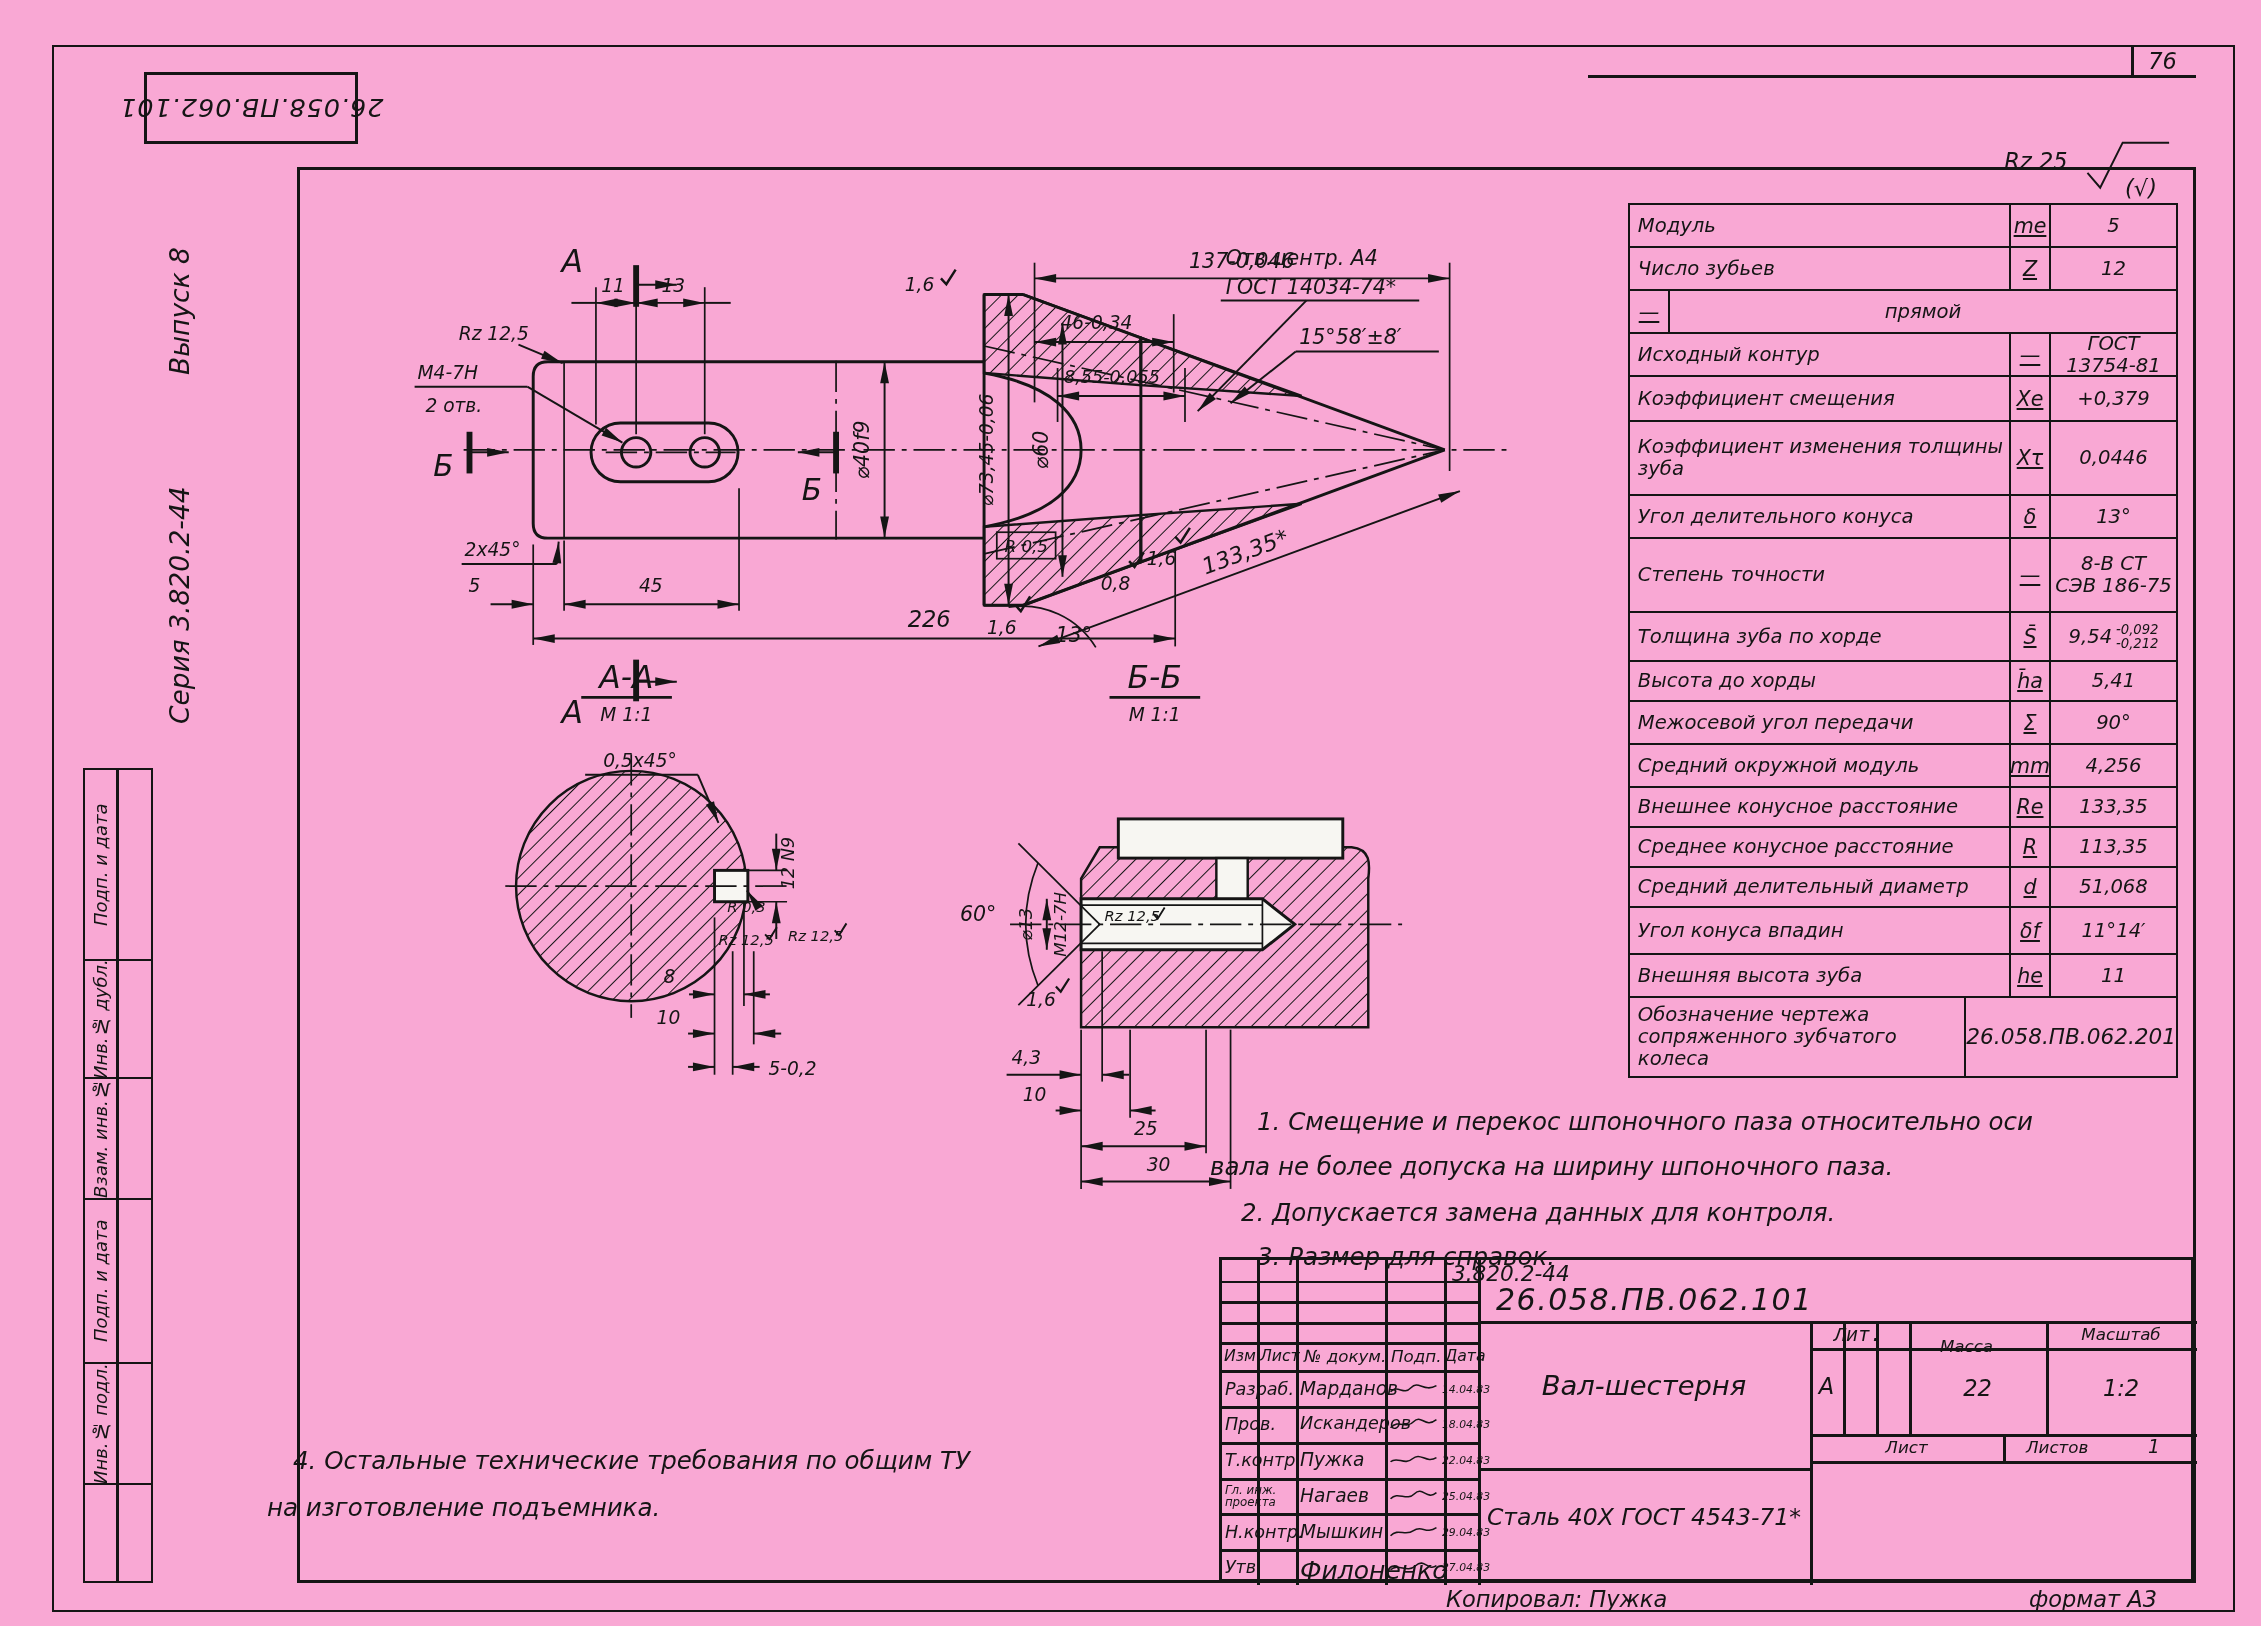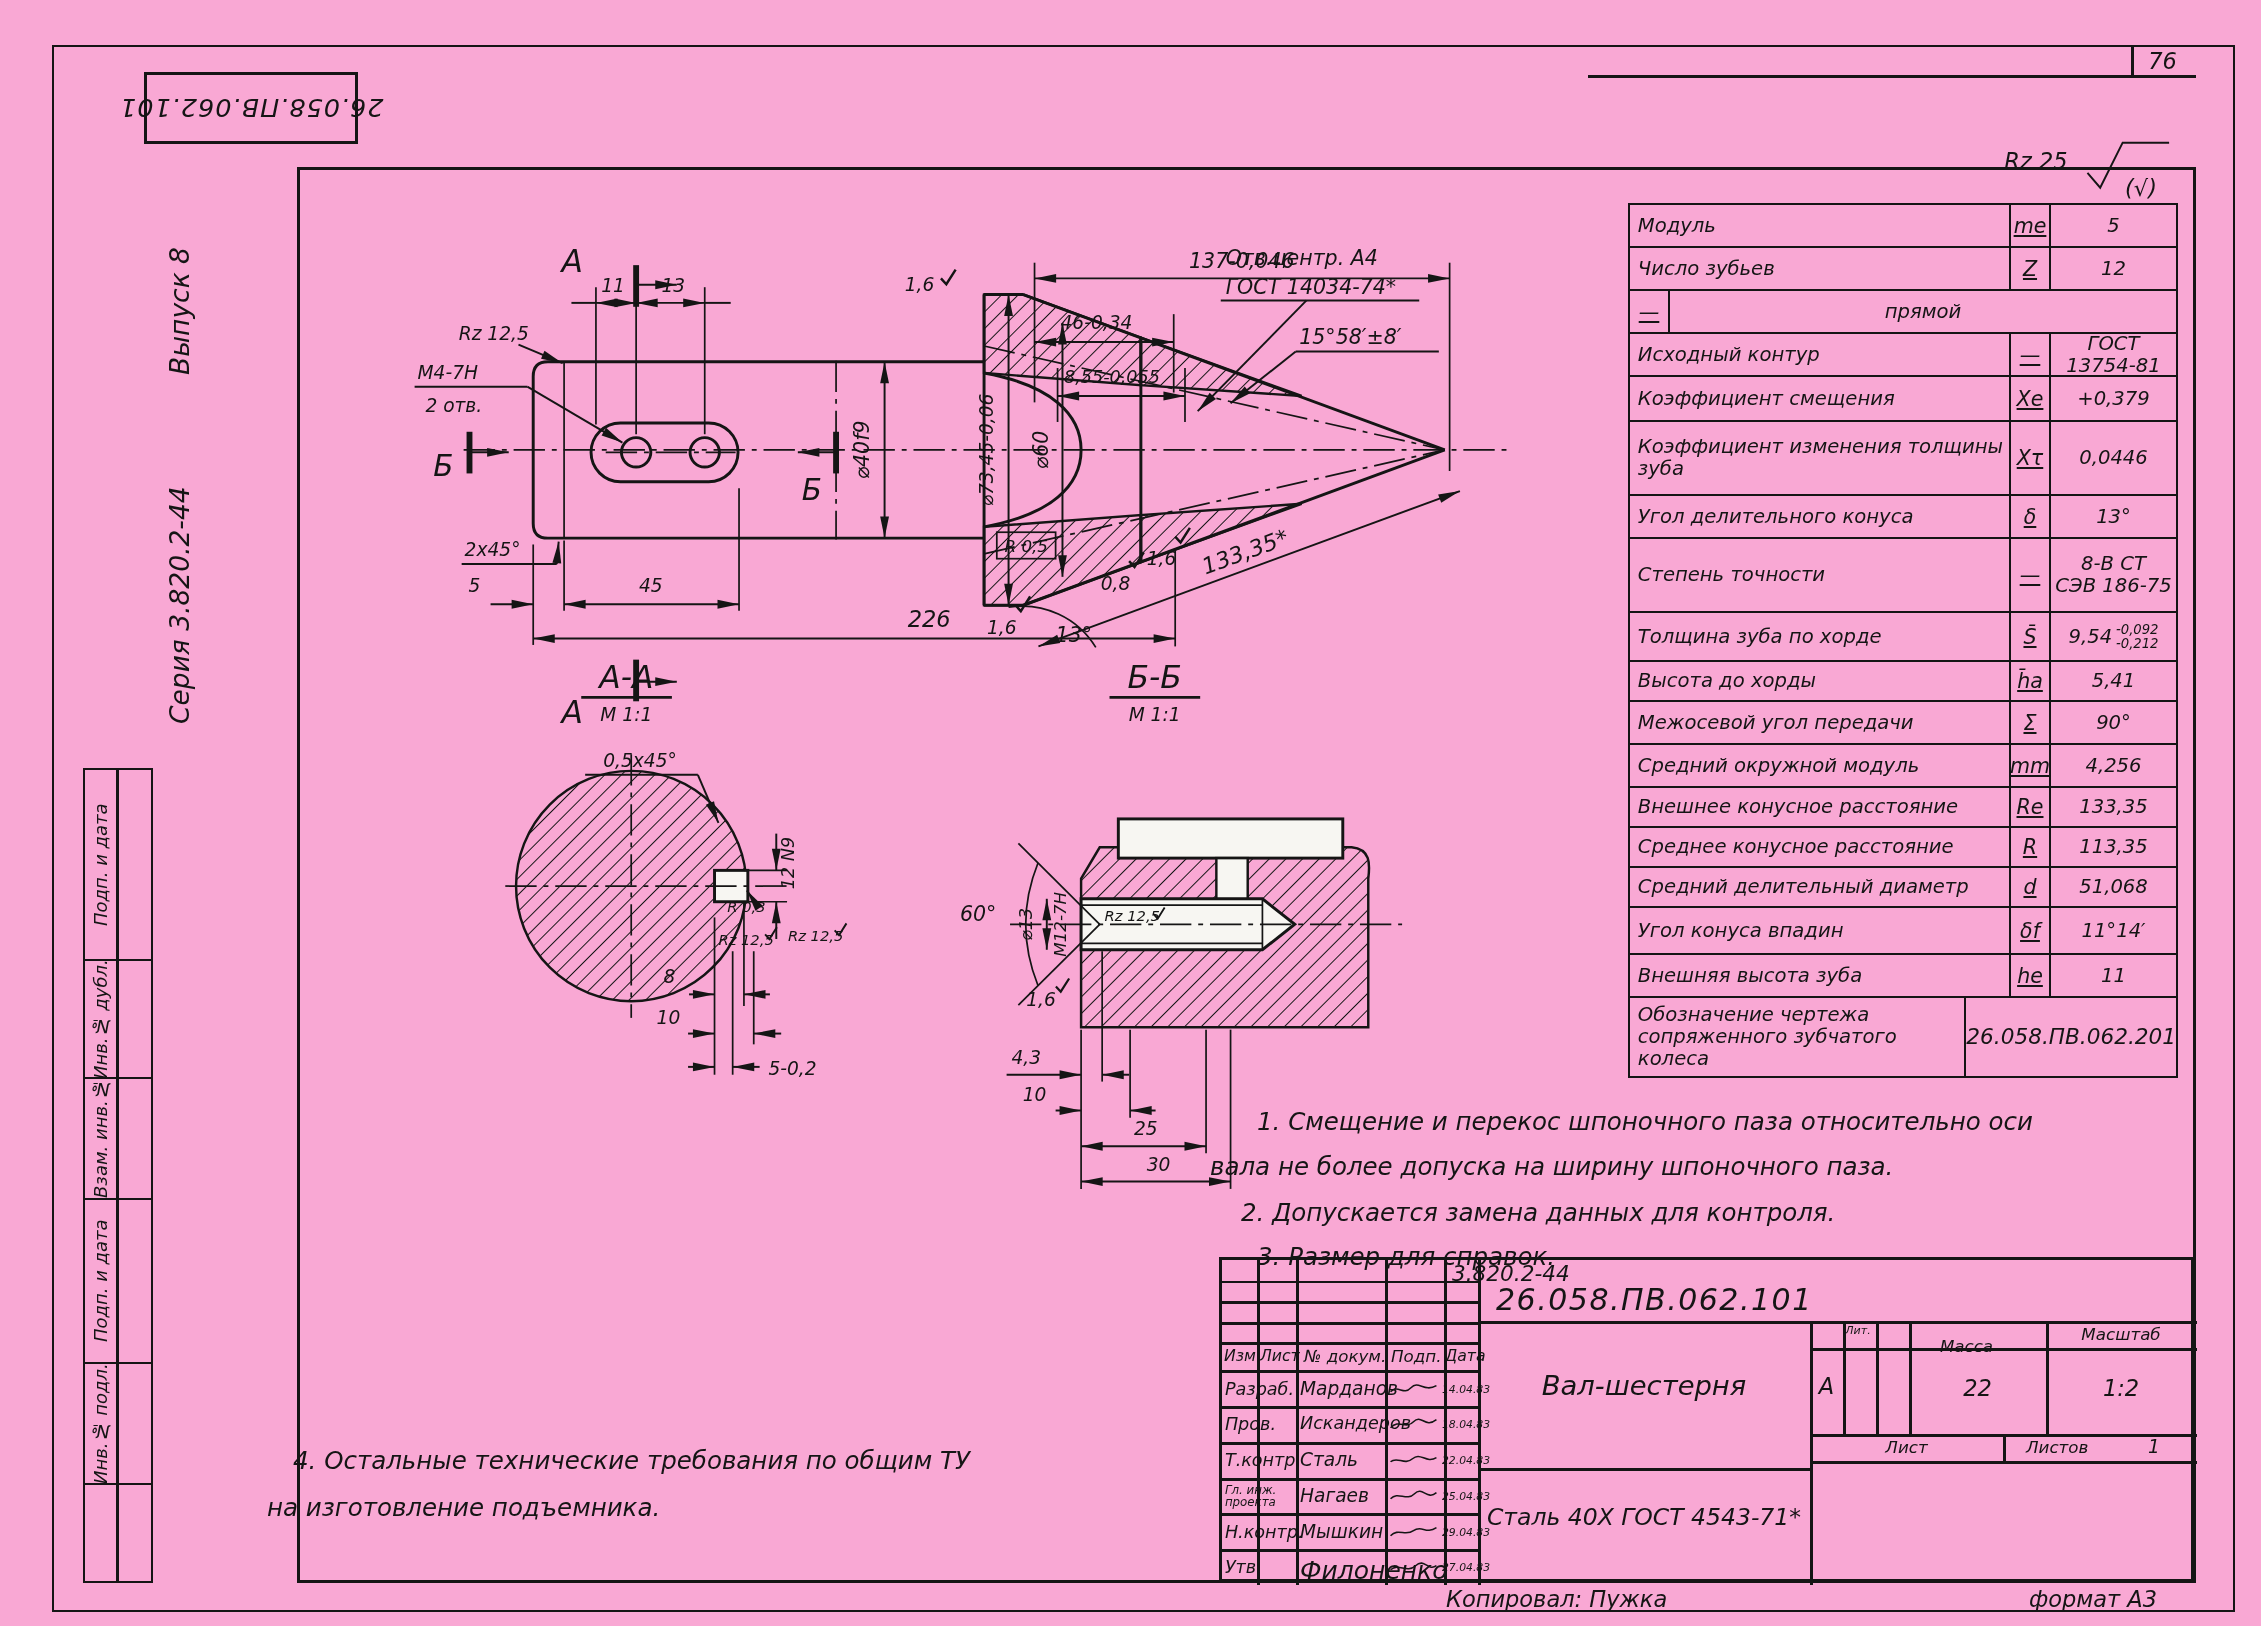--- a/index.html
+++ b/index.html
@@ -461,21 +461,21 @@
     <div class="txt" style="left:169px;top:86px;font-size:16.7px;">Подп.</div>
     <div class="txt" style="left:223px;top:86px;font-size:15.7px;">Дата</div>
 
     <div class="txt" style="left:2.9px;top:119px;font-size:17.6px;">Разраб.</div>
     <div class="txt" style="left:78px;top:118px;font-size:18.6px;">Марданов</div>
     <div class="txt" style="left:220px;top:123px;font-size:10.8px;">14.04.83</div>
     <div class="txt" style="left:2.9px;top:154px;font-size:17.6px;">Пров.</div>
     <div class="txt" style="left:78px;top:153px;font-size:17.6px;">Искандеров</div>
     <div class="txt" style="left:220px;top:158px;font-size:10.8px;">18.04.83</div>
     <div class="txt" style="left:2.9px;top:190px;font-size:17.6px;">Т.контр.</div>
-    <div class="txt" style="left:78px;top:189px;font-size:18.6px;">Сталь</div>
+    <div class="txt" style="left:78px;top:189px;font-size:18.6px;">Пужка</div>
     <div class="txt" style="left:220px;top:194px;font-size:10.8px;">22.04.83</div>
     <div class="txt" style="left:2.9px;top:224px;font-size:11.8px;width:71px;white-space:normal;line-height:1.05;">Гл. инж. проекта</div>
     <div class="txt" style="left:78px;top:225px;font-size:18.6px;">Нагаев</div>
     <div class="txt" style="left:220px;top:230px;font-size:10.8px;">25.04.83</div>
     <div class="txt" style="left:2.9px;top:262px;font-size:17.6px;">Н.контр.</div>
     <div class="txt" style="left:78px;top:261px;font-size:18.6px;">Мышкин</div>
     <div class="txt" style="left:220px;top:266px;font-size:10.8px;">29.04.83</div>
     <div class="txt" style="left:2.9px;top:297px;font-size:17.6px;">Утв.</div>
     <div class="txt" style="left:78px;top:296px;font-size:25px;">Филоненко</div>
     <div class="txt" style="left:220px;top:301px;font-size:10.8px;">27.04.83</div>
@@ -495,21 +495,21 @@
     <svg class="sigsvg" style="left:166px;top:260px;" viewBox="0 0 100 30">
         <path d="M5,22 C20,6 34,24 50,12 S74,20 95,6" fill="none" stroke="#151515" stroke-width="3"></path>
       </svg>
     <svg class="sigsvg" style="left:166px;top:296px;" viewBox="0 0 100 30">
         <path d="M5,18 C22,4 36,26 54,10 S78,22 95,10" fill="none" stroke="#151515" stroke-width="3"></path>
       </svg>
 
     <div class="txt cnt" style="left:256px;top:110px;width:332px;font-size:27.4px;justify-content:center;display:flex;">Вал-шестерня</div>
     <div class="txt cnt" style="left:256px;top:243px;width:332px;font-size:23.5px;justify-content:center;display:flex;">Сталь 40Х ГОСТ 4543-71*</div>
 
-    <div class="txt cnt" style="left:588px;top:64px;width:96px;font-size:11px;display:flex;">Лит.</div>
+    <div class="txt cnt" style="left:588px;top:64px;width:96px;font-size:20px;display:flex;font-family:Liberation Mono, monospace;">Лит.</div>
     <div class="txt cnt" style="left:687px;top:64px;width:115px;font-size:16.7px;display:flex;margin-top:12px;">Масса</div>
     <div class="txt cnt" style="left:824px;top:64px;width:150px;font-size:16.7px;display:flex;">Масштаб</div>
     <div class="txt cnt" style="left:588px;top:113px;width:33px;font-size:22.5px;display:flex;">А</div>
     <div class="txt cnt" style="left:687px;top:115px;width:137px;font-size:22.5px;display:flex;">22</div>
     <div class="txt cnt" style="left:824px;top:115px;width:150px;font-size:22.5px;display:flex;">1:2</div>
 
     <div class="txt cnt" style="left:588px;top:177px;width:193px;font-size:16.7px;display:flex;">Лист</div>
     <div class="txt" style="left:804px;top:177px;font-size:16.7px;">Листов</div>
     <div class="txt" style="left:926px;top:176px;font-size:18.6px;">1</div>
   </div>

